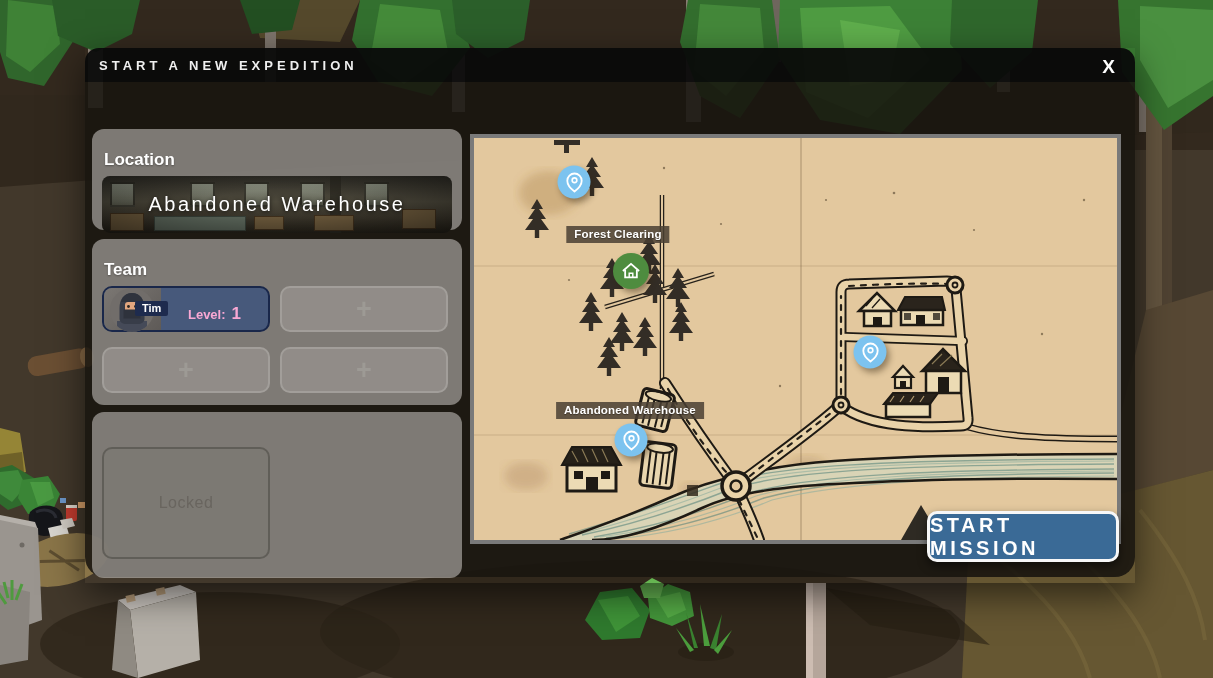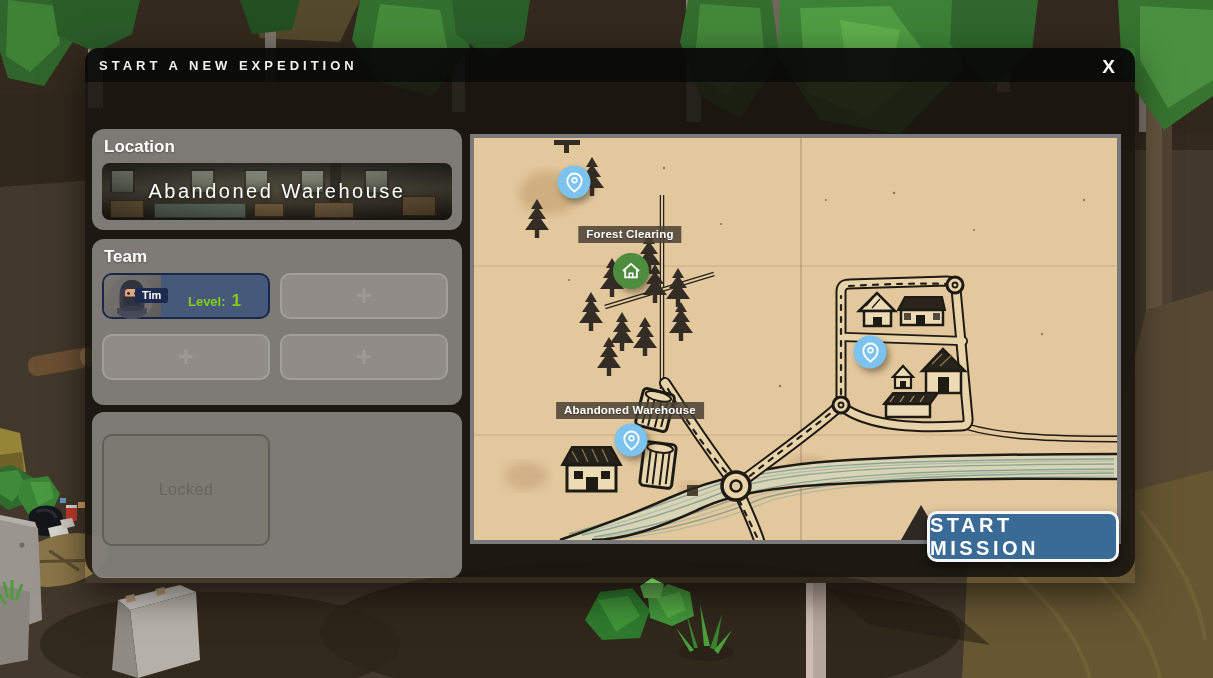--- a/index.html
+++ b/index.html
@@ -14,21 +14,21 @@
             border-radius:14px 14px 0 0;display:flex;align-items:center;}
   .titlebar .title{color:#efefef;font-size:13px;font-weight:bold;letter-spacing:4px;
                    padding-left:14px;}
   .close-btn{position:absolute;right:14px;top:6px;color:#fff;font-size:19px;
              font-weight:800;padding:2px 6px;cursor:pointer;letter-spacing:0;}
   .dialog-body{position:relative;height:495px;background:rgba(24,20,15,.88);
                border-radius:0 0 20px 20px;}
 
   
   .panel{position:absolute;left:7px;width:370px;background:rgba(206,203,198,.55);
-         border-radius:12px;box-sizing:border-box;padding:8px 10px;}
+         border-radius:12px;box-sizing:border-box;padding:21px 10px;}
   .panel h2{margin:0 0 6px 2px;color:#fff;font-size:17px;font-weight:bold;
             text-shadow:0 1px 2px rgba(0,0,0,.35);}
   .panel-location{top:47px;height:101px;}
   .panel-team{top:157px;height:166px;}
   .panel-vehicle{top:330px;height:166px;}
 
   
   .banner{position:relative;height:57px;border-radius:8px;overflow:hidden;
           background:linear-gradient(180deg,#33312a 0%,#4c483b 45%,#3c372c 72%,#27231a 100%);
           cursor:pointer;}
@@ -51,21 +51,21 @@
         align-items:center;justify-content:center;}
   .slot-add{background:rgba(175,172,167,.38);border:2px solid rgba(210,207,202,.28);
             color:#9d9a95;font-size:27px;font-weight:bold;cursor:pointer;line-height:0;}
   .slot-member{background:#47597b;border:2px solid #19274a;justify-content:flex-start;
                position:relative;cursor:pointer;padding:0;overflow:visible;}
   .avatar-box{width:57px;height:100%;border-radius:8px 0 0 8px;position:relative;
               background:linear-gradient(135deg,#7b7773,#5e5a57);flex:none;}
   .avatar-box svg{position:absolute;left:5px;top:-1px;}
   .name-tag{position:absolute;left:31px;bottom:14px;background:#1e2b4e;color:#fff;
             font-size:11px;font-weight:bold;padding:1px 7px 2px;border-radius:2px;z-index:3;}
-  .level-wrap{flex:1;display:flex;align-items:center;justify-content:center;gap:6px;color:#84cc16;margin-top:10px;}
+  .level-wrap{flex:1;display:flex;align-items:center;justify-content:center;gap:6px;color:#f9a8d4;margin-top:10px;}
   .level-label{font-size:13px;font-weight:600;}
   .level-value{font-size:17px;font-weight:bold;}
 
   
   .vehicle-slot{margin-top:14px;width:168px;height:112px;border-radius:10px;box-sizing:border-box;
       background:rgba(122,119,114,.45);border:2px solid rgba(92,89,84,.85);
       display:flex;align-items:center;justify-content:center;}
   .vehicle-slot span{color:#69655f;font-size:16px;letter-spacing:.5px;}
 
   
@@ -389,21 +389,21 @@
         <rect x="426" y="243" width="6" height="7" fill="#1e1a14"></rect>
         <polygon points="448,233 469,211 491,233" fill="#29231b" stroke="#1e1a14" stroke-width="2.5"></polygon>
         <path d="M458,226 L468,216 M466,228 L478,217" stroke="#8a7a55" stroke-width="1.2"></path>
         <rect x="452" y="233" width="35" height="22" fill="#ecdbb4" stroke="#1e1a14" stroke-width="2.5"></rect>
         <rect x="464" y="239" width="11" height="16" fill="#1e1a14"></rect>
         <polygon points="410,266 419,255 464,255 456,266" fill="#29231b" stroke="#1e1a14" stroke-width="2"></polygon>
         <path d="M420,258 L416,264 M430,258 L426,264 M440,258 L436,264 M450,258 L446,264" stroke="#b49d72" stroke-width="1.2"></path>
         <rect x="412" y="266" width="44" height="13" fill="#ecdbb4" stroke="#1e1a14" stroke-width="2.5"></rect>
       </svg>
 
-      <div class="map-label" style="left:156px;top:88px">Forest Clearing</div>
+      <div class="map-label" style="left:144px;top:88px">Forest Clearing</div>
       <div class="map-label" style="left:156px;top:264px">Abandoned Warehouse</div>
 
       <div class="map-marker marker-pin" style="left:100px;top:44px">
         <svg width="18" height="22" viewBox="0 0 20 24">
           <path d="M10 2 C5.6 2 2 5.6 2 10 C2 16 10 22 10 22 C10 22 18 16 18 10 C18 5.6 14.4 2 10 2 Z" fill="none" stroke="#fff" stroke-width="2" stroke-linejoin="round"></path>
           <circle cx="10" cy="9.5" r="2.6" fill="none" stroke="#fff" stroke-width="1.8"></circle>
         </svg>
       </div>
       <div class="map-marker marker-home" style="left:157px;top:133px">
         <svg width="20" height="18" viewBox="0 0 22 20">

